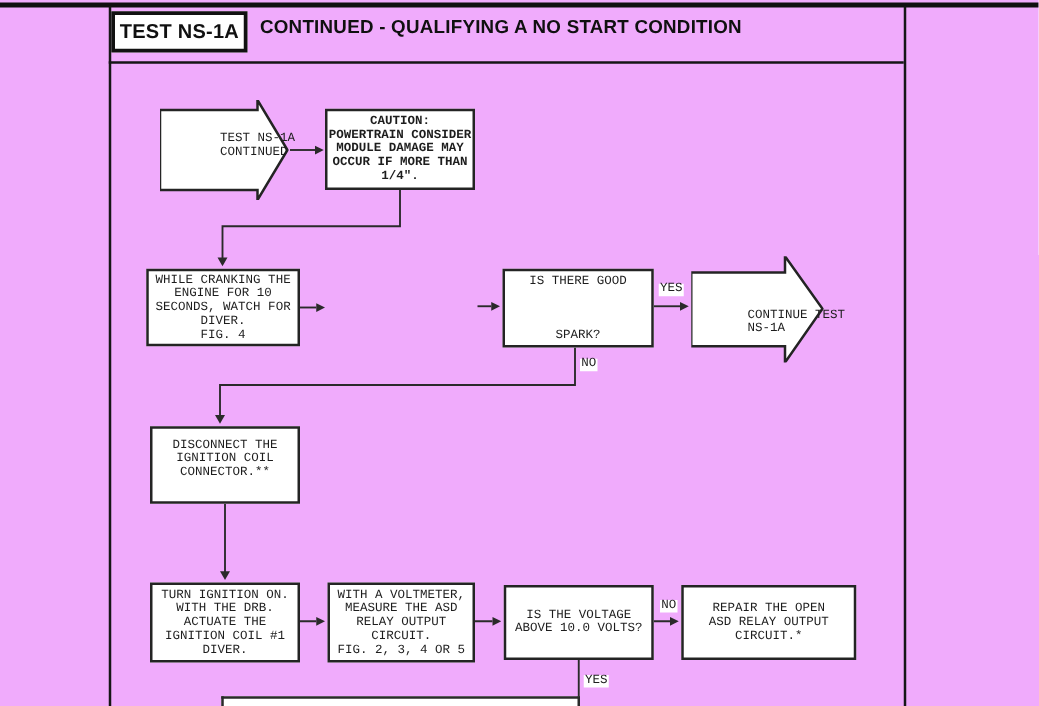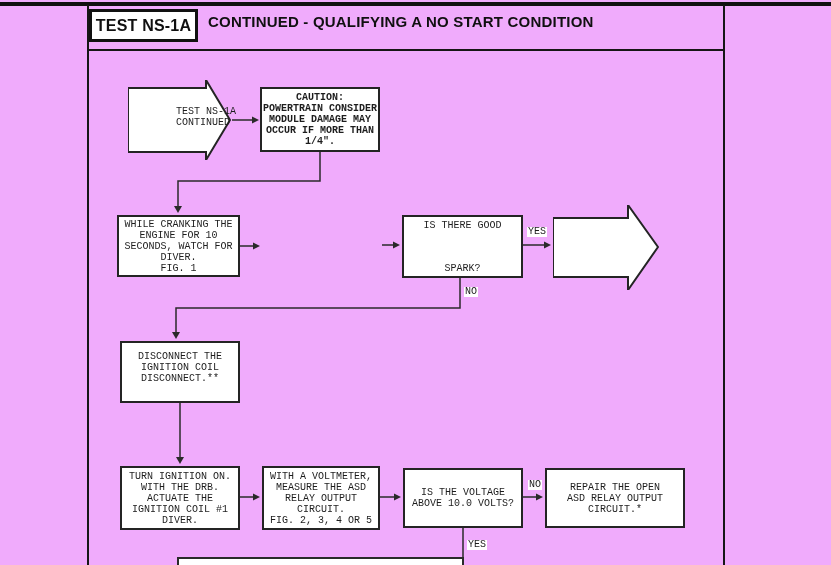--- a/index.html
+++ b/index.html
@@ -84,43 +84,47 @@
     <span>MODULE DAMAGE MAY</span>
     <span>OCCUR IF MORE THAN</span>
     <span>1/4".</span>
   </div>
 
   <div class="node" style="left:117px;top:215px;width:123px;height:62px;">
     <span>WHILE CRANKING THE</span>
     <span>ENGINE FOR 10</span>
     <span>SECONDS, WATCH FOR</span>
     <span>DIVER.</span>
-    <span>FIG. 1</span>
+    <span>FIG. 4</span>
   </div>
 
 
   <div class="node" style="left:402px;top:215px;width:121px;height:63px;gap:32px;">
     <span>IS THERE GOOD</span>
     <span>SPARK?</span>
   </div>
 
   <div class="lbl" style="left:527px;top:227px;">YES</div>
 
   <div class="pent" style="left:553px;top:205px;width:106px;height:85px;">
     <svg width="106" height="85" viewBox="0 0 106 85">
       <polygon points="0,13 75,13 75,0 105,42 75,85 75,72 0,72" fill="#ffffff" stroke="#242424" stroke-width="2"></polygon>
     </svg>
+    <div class="pent-text" style="left:9px;top:31px;text-align:left;">
+      <span>CONTINUE TEST</span>
+      <span>NS-1A</span>
+    </div>
   </div>
 
   <div class="lbl" style="left:464px;top:287px;">NO</div>
 
   <div class="node" style="left:120px;top:341px;width:120px;height:62px;justify-content:flex-start;padding-top:8px;">
     <span>DISCONNECT THE</span>
     <span>IGNITION COIL</span>
-    <span>DISCONNECT.**</span>
+    <span>CONNECTOR.**</span>
   </div>
 
   <div class="node" style="left:120px;top:466px;width:120px;height:64px;">
     <span>TURN IGNITION ON.</span>
     <span>WITH THE DRB.</span>
     <span>ACTUATE THE</span>
     <span>IGNITION COIL #1</span>
     <span>DIVER.</span>
   </div>
 

